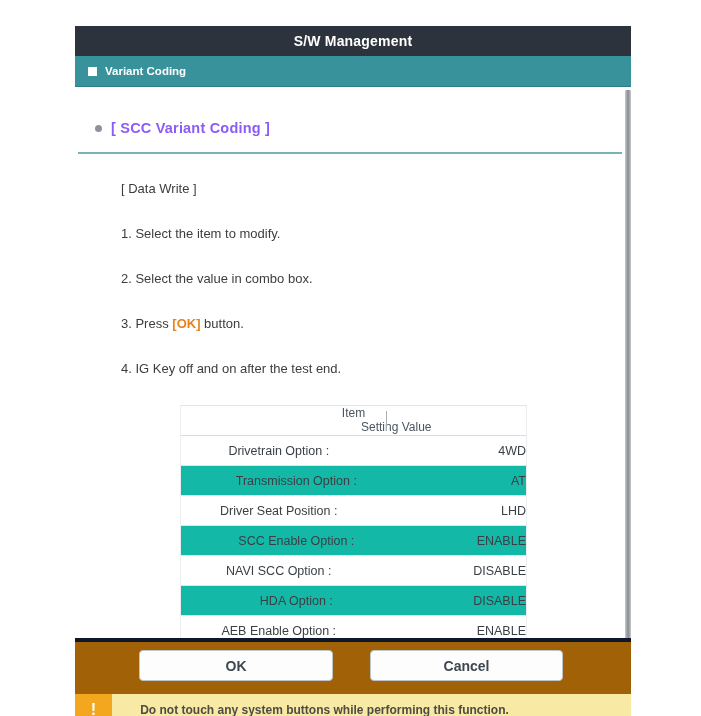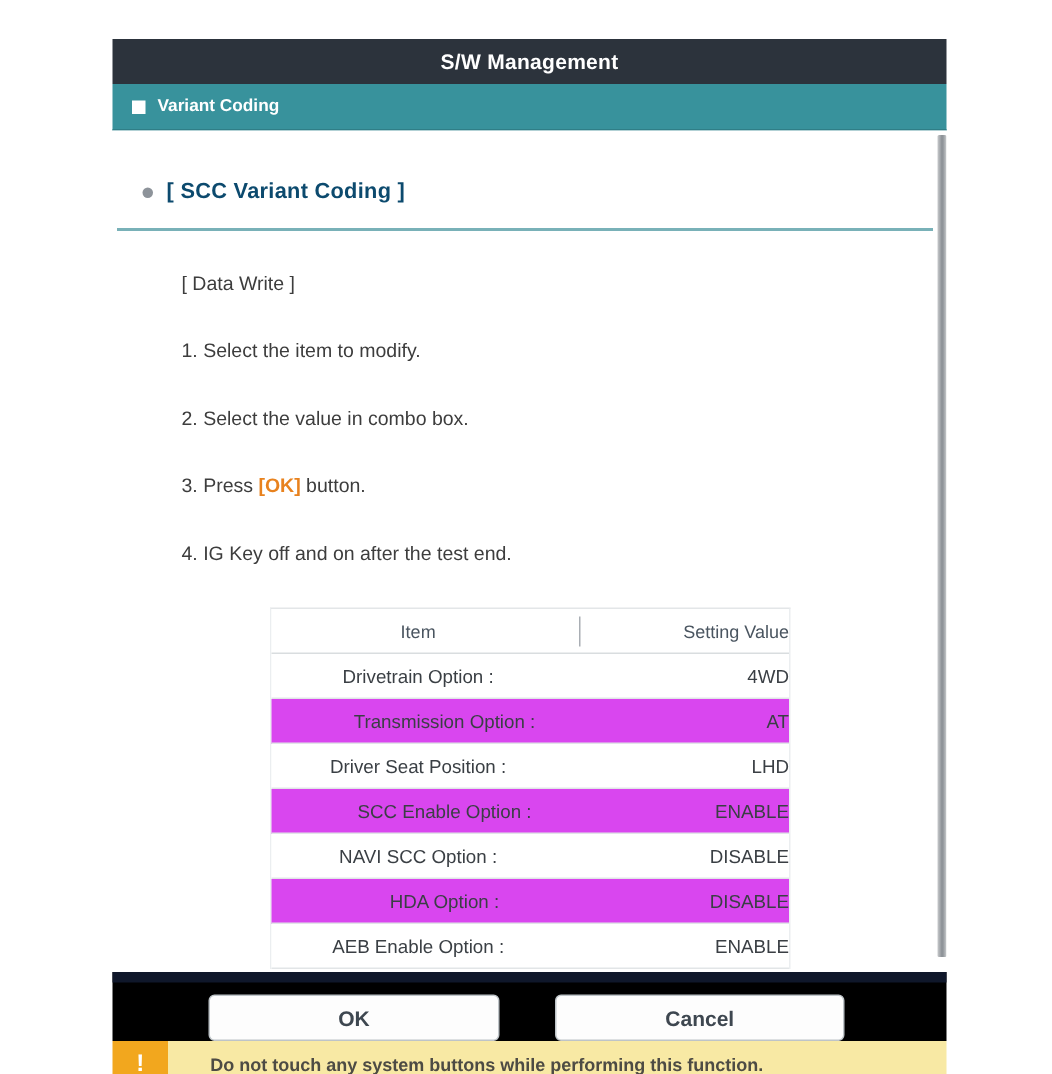--- a/index.html
+++ b/index.html
@@ -39,56 +39,56 @@
     border-radius:1px;
   }
   .heading-row {
     display:flex; align-items:center; gap:9px;
     padding:33px 0 0 20px;
   }
   .bullet {
     width:7px; height:7px; border-radius:50%; background:#8d939a; flex:0 0 auto;
   }
   .heading {
-    font-size:14.5px; font-weight:bold; color:#0c4a6e; letter-spacing:.2px;
+    font-size:14.5px; font-weight:bold; color:#8b5cf6; letter-spacing:.2px;
   }
   .rule {
     border:none; border-top:2px solid #79b1b8;
     margin:16px 9px 0 3px; height:0;
   }
   .instr { padding-left:22px; font-size:13px; color:#3D3D3D; }
   .instr .line { margin-top:29px; line-height:16px;padding-left:24px; }
   .instr .line.first { margin-top:27px; }
   .hl { color:#E8821E; font-weight:bold;margin-top:48px; }
   
   .tbl {
     position:absolute; left:105px; top:318px; width:347px;
     border-left:1px solid #EBEEF0; border-right:1px solid #EBEEF0;
     border-top:1px solid #E3E6E8;
     font-size:12px;
   }
   .tbl .hrow {
     position:relative; display:flex; height:30px; align-items:center;
-    color:#4A5560; border-bottom:1px solid #D9DDDF; background:#ffffff;
+    color:#4A5560; border-bottom:1px solid #D9DDDF; background:#ffffff;flex-direction:column;
   }
   .tbl .hdiv {
     position:absolute; left:205px; top:5px; width:1px; height:20px;
     background:#A9AEB4;
   }
   .tbl .c1 { width:205px; text-align:center; }
   .tbl .c2 { width:140px; text-align:right;margin-left:16px; }
   .tbl .row {
     display:flex; height:30px; align-items:center; color:#3A3F44;
     border-bottom:1px solid #E2E5E7; background:#ffffff; font-size:12.5px;
   }
-  .tbl .row.alt { background:#d946ef;padding-left:25px; }
+  .tbl .row.alt { background:#14b8a6;padding-left:25px; }
   
   .footer {
-    flex:0 0 auto; height:46px; background:#000000;
-    border-top:7px solid #0f172a; position:relative;
+    flex:0 0 auto; height:56px; background:#a16207;
+    border-top:4px solid #0f172a; position:relative;
   }
   .btn {
     position:absolute; top:8px; height:31px;
     background:#FDFDFD; border:1px solid #BEC4C8; border-radius:4px;
     font-family:"Liberation Sans", sans-serif;
     font-size:14px; font-weight:bold; color:#3E4750;
     display:flex; align-items:center; justify-content:center;
     cursor:pointer;
   }
   .btn.ok { left:64px; width:194px; }

